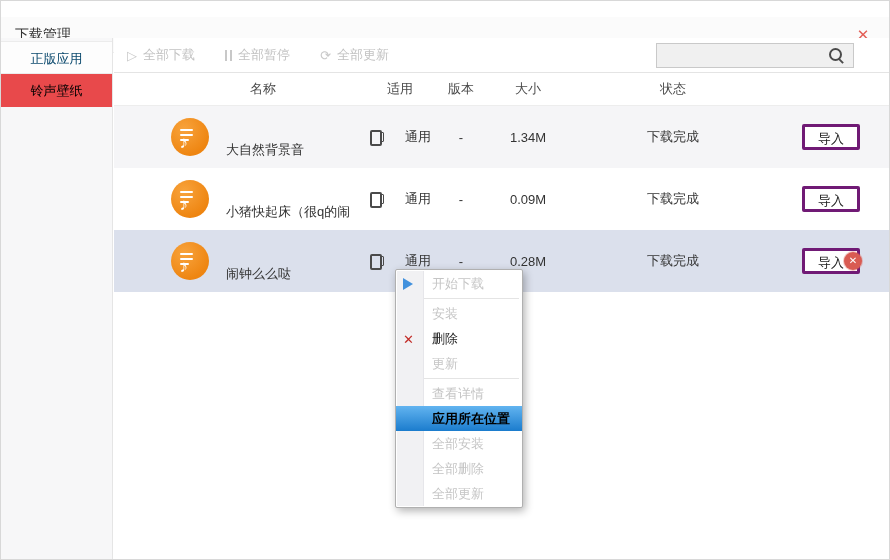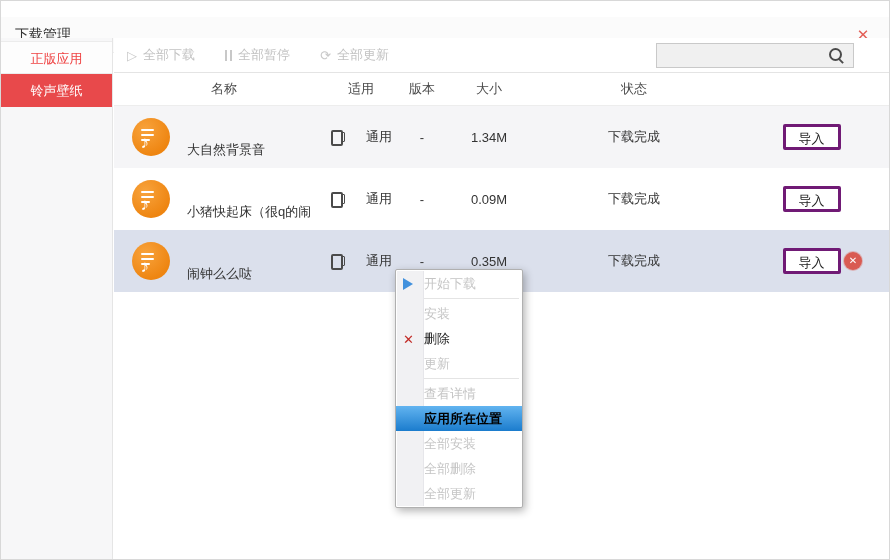--- a/index.html
+++ b/index.html
@@ -6,40 +6,40 @@
   body { margin: 0; font-family: "Liberation Sans", "DejaVu Sans", sans-serif; background: #ffffff; }
   .window { position: relative; width: 890px; height: 560px; background: #fff; border: 1px solid #d8d8d8; overflow: hidden; }
 
   
   .titlebar { position: absolute; top: 0; left: 0; right: 0; height: 36px; background: #fbfbfb; border-bottom: 1px solid #ededed; margin-top: 16px; }
   .titlebar .title { position: absolute; left: 14px; top: 0; line-height: 35px; font-size: 14px; color: #333; }
   .close-btn { position: absolute; right: 16px; top: 8px; width: 20px; height: 20px; line-height: 20px; text-align: center; color: #e35d55; font-size: 15px; cursor: default; }
 
   
   .sidebar { position: absolute; left: 0; top: 37px; bottom: 0; width: 112px; background: #f7f7f8; border-right: 1px solid #e5e5e5; padding-top: 3px; }
-  .side-item { height: 33px; line-height: 33px; text-align: center; font-size: 13px; color: #ef4444; background: #fdfdfd; border-bottom: 1px solid #ececec; }
+  .side-item { height: 33px; line-height: 33px; text-align: center; font-size: 13px; color: #0c4a6e; background: #fdfdfd; border-bottom: 1px solid #ececec; }
   .side-item:first-child { border-top: 1px solid #ececec; }
-  .side-item.active { background: #e8494b; color: #ffffff; border-color: #e8494b; }
+  .side-item.active { background: #e8494b; color: #000000; border-color: #e8494b; }
 
   
   .main { position: absolute; left: 113px; top: 37px; right: 0; bottom: 0; background: #fff; }
 
   
   .toolbar { position: relative; height: 35px; border-bottom: 1px solid #e4e4e4; display: flex; align-items: center; padding-left: 13px; gap: 30px; }
   .tbtn { display: flex; align-items: center; gap: 6px; color: #c2c2c2; font-size: 13px; }
   .tbtn .glyph { font-size: 13px; line-height: 1; color: #c8c8c8; }
   .pause-bars { width: 7px; height: 11px; border-left: 2px solid #c8c8c8; border-right: 2px solid #c8c8c8; }
   .searchbox { position: absolute; right: 35px; top: 5px; width: 198px; height: 25px; background: #f0f0f0; border: 1px solid #c9c9c9; }
   .searchbox input { position: absolute; inset: 0; width: 100%; height: 100%; border: none; background: transparent; padding: 0 28px 0 8px; font-size: 12px; outline: none; }
   .mag { position: absolute; right: 8px; top: 4px; width: 16px; height: 16px; }
   .mag::before { content: ""; position: absolute; left: 0; top: 0; width: 9px; height: 9px; border: 2px solid #4a4a4a; border-radius: 50%; }
   .mag::after { content: ""; position: absolute; left: 11px; top: 10px; width: 2px; height: 6px; background: #4a4a4a; transform: rotate(-45deg); }
 
   
-  .grid-cols { display: grid; grid-template-columns: 73px 135px 78px 44px 90px 200px 1fr; align-items: center; }
+  .grid-cols { display: grid; grid-template-columns: 73px 135px 78px 44px 90px 200px 1fr; align-items: center; padding-left: 39px; }
   .thead { height: 33px; border-bottom: 1px solid #ededed; font-size: 13px; color: #4a4a4a; }
   .thead .h { text-align: center; }
   .thead .h-name { text-align: left; padding-left: 24px; }
   .trow { height: 62px; font-size: 13px; color: #333; position: relative; }
   .trow.alt { background: #f5f5f7; }
   .trow.selected { background: #dbe0ec; }
   .cell-c { text-align: center; }
   .cell-name { overflow: hidden; white-space: nowrap; margin-top: 26px; }
   .icon-wrap { display: flex; justify-content: center; }
 
@@ -56,21 +56,21 @@
   .dev { position: relative; width: 16px; height: 16px; flex: 0 0 auto; }
   .dev::before { content: ""; position: absolute; left: 1px; top: 1px; width: 8px; height: 12px; border: 2px solid #4a4a4a; border-radius: 2px; }
   .dev::after { content: ""; position: absolute; right: 1px; top: 3px; width: 1px; height: 8px; border: 1.5px solid #4a4a4a; border-radius: 1px; }
 
   .import-btn { display: inline-block; width: 58px; height: 26px; line-height: 24px; background: #fff; border: 3px solid #701a75; border-radius: 2px; color: #222; font-size: 13px; text-align: center; cursor: default; }
   .del-badge { position: absolute; right: 27px; top: 22px; width: 18px; height: 18px; border-radius: 50%; background: #d95b52; color: #fff; font-size: 10px; font-weight: bold; line-height: 18px; text-align: center; box-shadow: 0 0 0 1px rgba(217,91,82,0.35); }
 
   
   .menu { position: absolute; left: 394px; top: 268px; width: 128px; background: #fff; border: 1px solid #b0b0b0; border-radius: 2px; box-shadow: 2px 3px 8px rgba(0,0,0,0.3); padding: 1px 0; z-index: 10; }
   .menu::before { content: ""; position: absolute; left: 1px; top: 1px; bottom: 1px; width: 26px; background: #f1f1f3; border-right: 1px solid #e6e6ea; }
-  .mi { position: relative; height: 25px; line-height: 25px; padding-left: 28px; font-size: 13px; color: #222; z-index: 1; }
+  .mi { position: relative; height: 25px; line-height: 25px; padding-left: 36px; font-size: 13px; color: #222; z-index: 1; }
   .mi.disabled { color: #c5c5c5; }
   .mi.highlighted { background: linear-gradient(#62b4f0, #1b7ccd); color: #000; font-weight: bold; }
   .mi .mi-icon { position: absolute; left: 7px; top: 50%; transform: translateY(-50%); }
   .tri { width: 0; height: 0; border-left: 10px solid #4291dd; border-top: 6px solid transparent; border-bottom: 6px solid transparent; }
   .mx { color: #c22b26; font-weight: bold; font-size: 13px; left: 8px; }
   .msep { height: 1px; background: #e4e4e4; margin: 2px 3px 2px 28px; position: relative; z-index: 1; }
 </style>
 </head>
 <body>
 
@@ -168,21 +168,21 @@
             <i class="l3"></i>
             <i class="note">♪</i>
           </span>
       </div>
       <div class="cell-name">闹钟么么哒</div>
       <div class="device-cell">
         <span class="dev"></span>
         <span>通用</span>
       </div>
       <div class="cell-c">-</div>
-      <div class="cell-c">0.35M</div>
+      <div class="cell-c">0.28M</div>
       <div class="cell-c">下载完成</div>
       <div class="cell-c">
         <span class="import-btn">导入</span>
       </div>
       <span class="del-badge">✕</span>
     </div>
 
   </div>
 
   <div class="menu">

